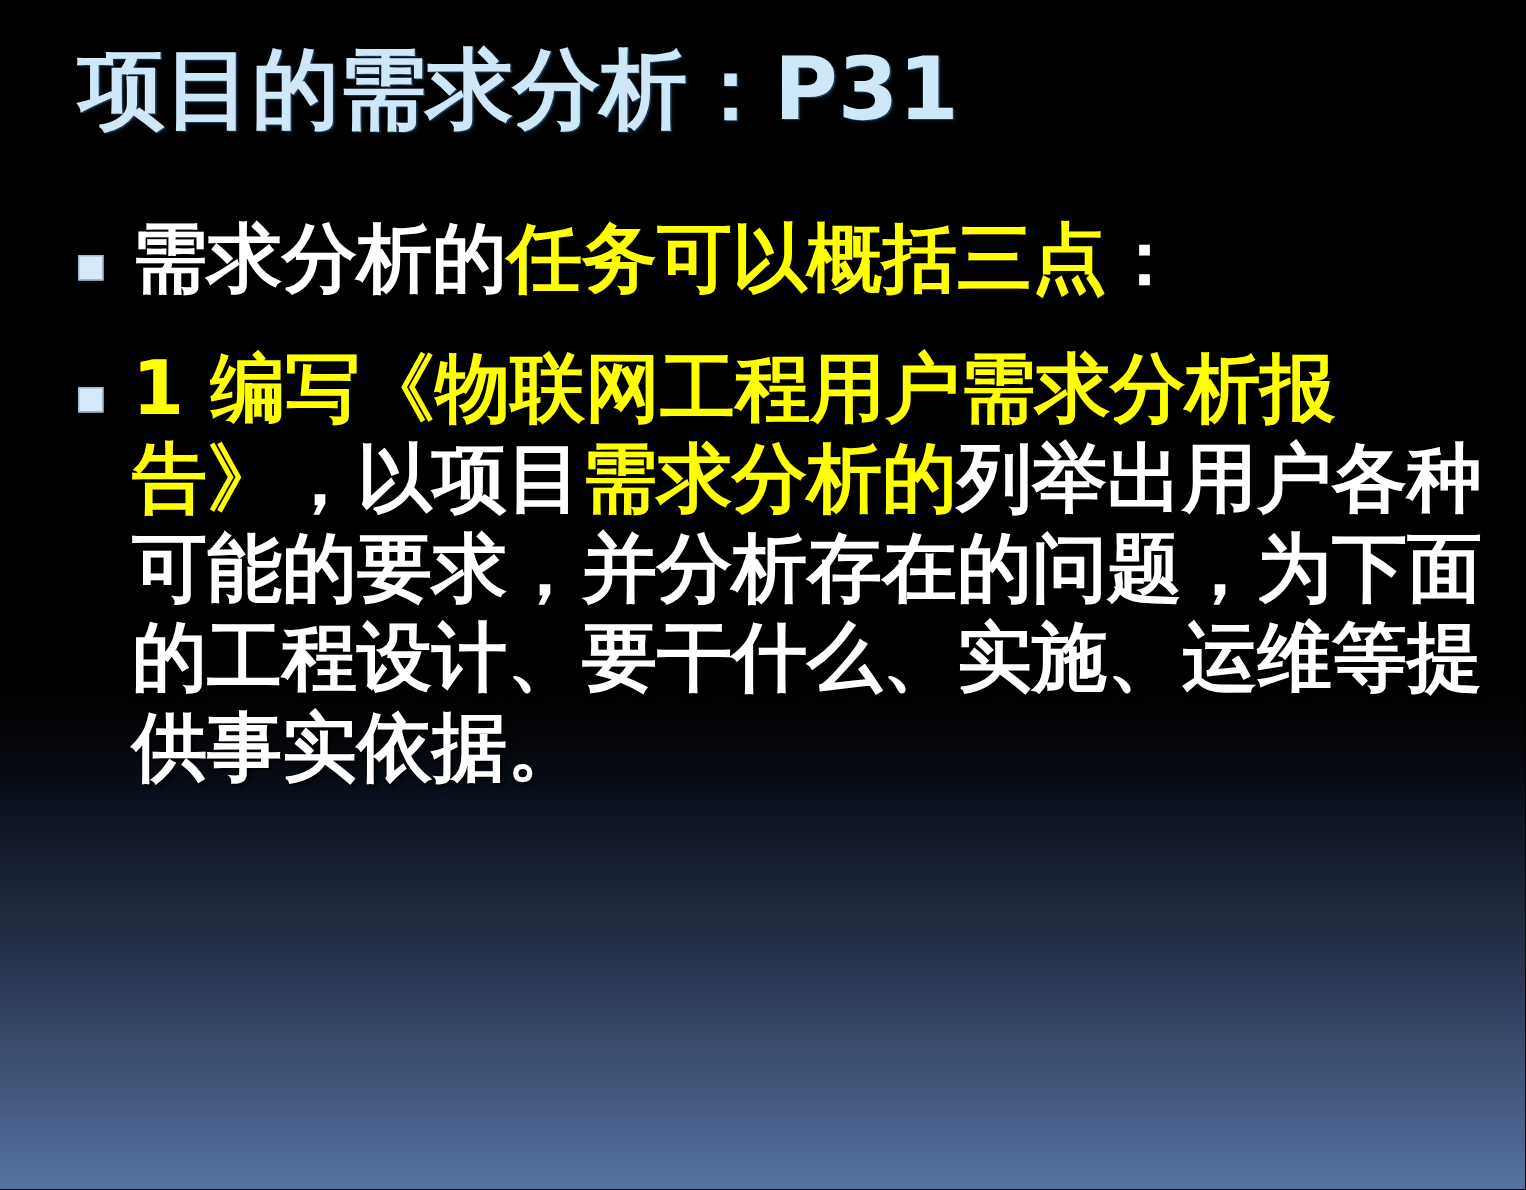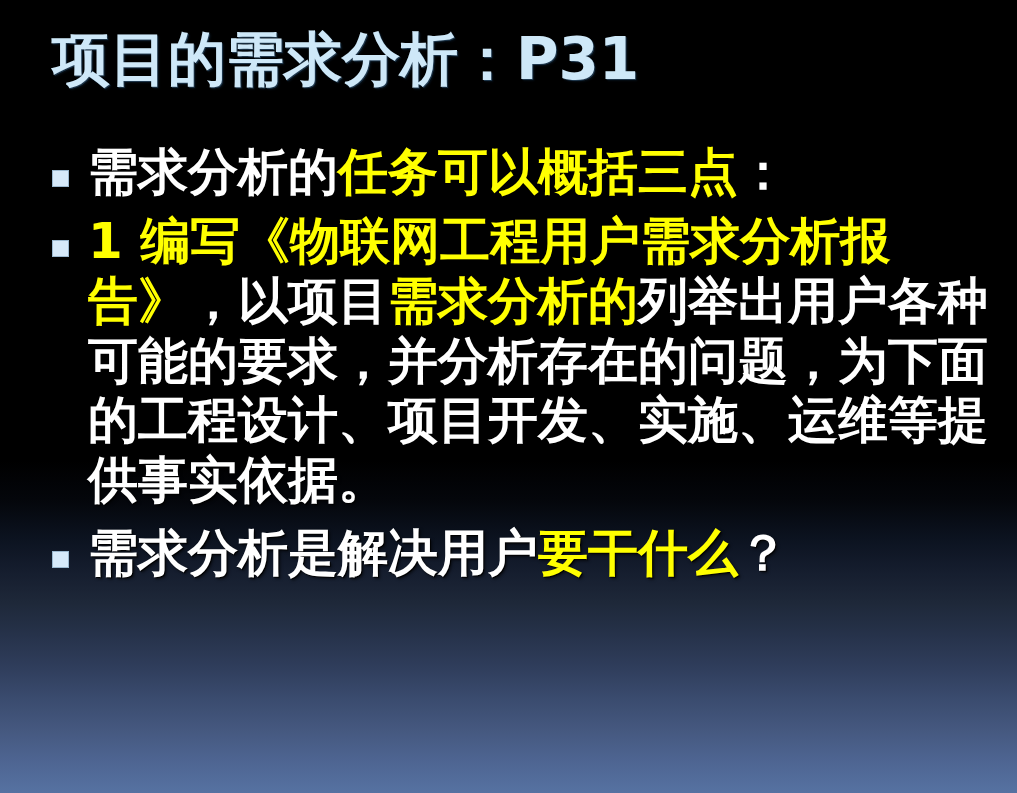--- a/index.html
+++ b/index.html
@@ -90,21 +90,21 @@
   .hl {
     color: #ffff00;
   }
   .wh {
     color: #ffffff;
   }
   
   .bullet-row.para .bullet-text {
     line-height: 1.195;
   }
-  .bullet-row.first { margin-bottom: 10px; }
+  .bullet-row.first { margin-bottom: 28px; }
   .bullet-row.para  { margin-bottom: 12px; }
 </style>
 </head>
 <body>
 
 <div id="slide">
   <div id="slide-bg"></div>
 
   <div id="slide-content">
 
@@ -115,26 +115,20 @@
       <div class="bullet-row first">
         <span class="bullet-marker"></span>
         <div class="bullet-text">
           <span class="wh">需求分析的</span><span class="hl">任务可以概括三点</span><span class="wh">：</span>
         </div>
       </div>
 
       <div class="bullet-row para">
         <span class="bullet-marker"></span>
         <div class="bullet-text">
-          <span class="hl">1 编写《物联网工程用户需求分析报告》</span><span class="wh">，以项目</span><span class="hl">需求分析的</span><span class="wh">列举出用户各种可能的要求，并分析存在的问题，为下面的工程设计、项目开发、实施、运维等提供事实依据。</span>
+          <span class="hl">1 编写《物联网工程用户需求分析报告》</span><span class="wh">，以项目</span><span class="hl">需求分析的</span><span class="wh">列举出用户各种可能的要求，并分析存在的问题，为下面的工程设计、要干什么、实施、运维等提供事实依据。</span>
         </div>
       </div>
 
-      <div class="bullet-row last">
-        <span class="bullet-marker"></span>
-        <div class="bullet-text">
-          <span class="wh">需求分析是解决用户</span><span class="hl">要干什么</span><span class="wh">？</span>
-        </div>
-      </div>
 
     </div>
   </div>
 </div>
 
 </body></html>

